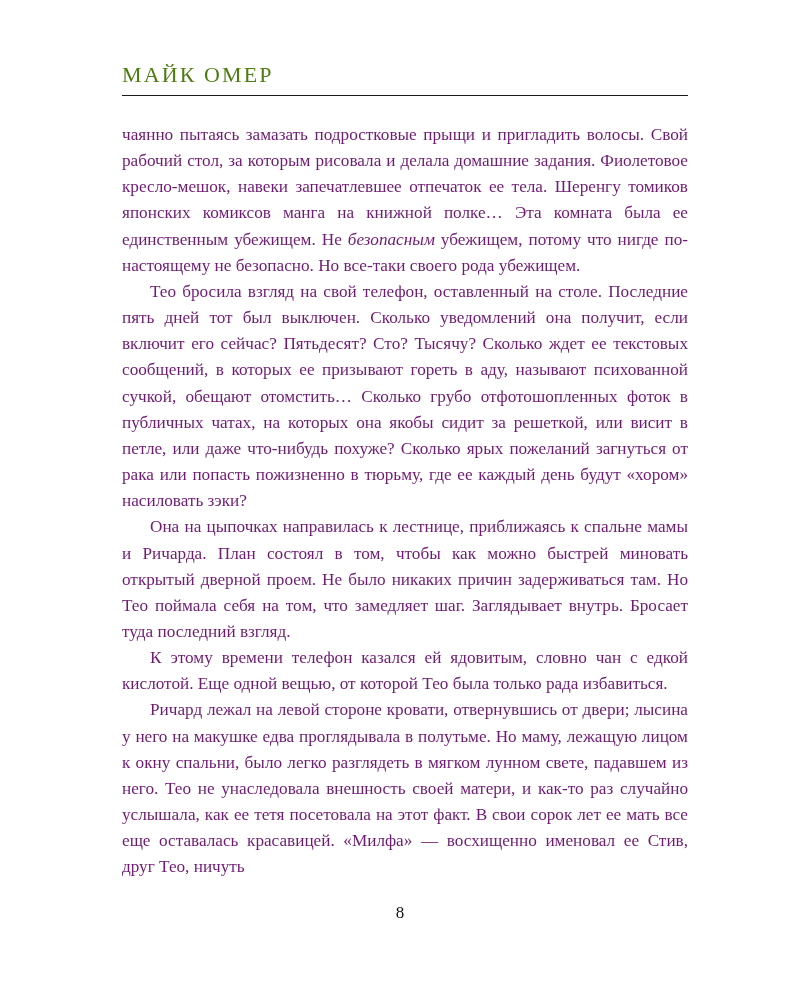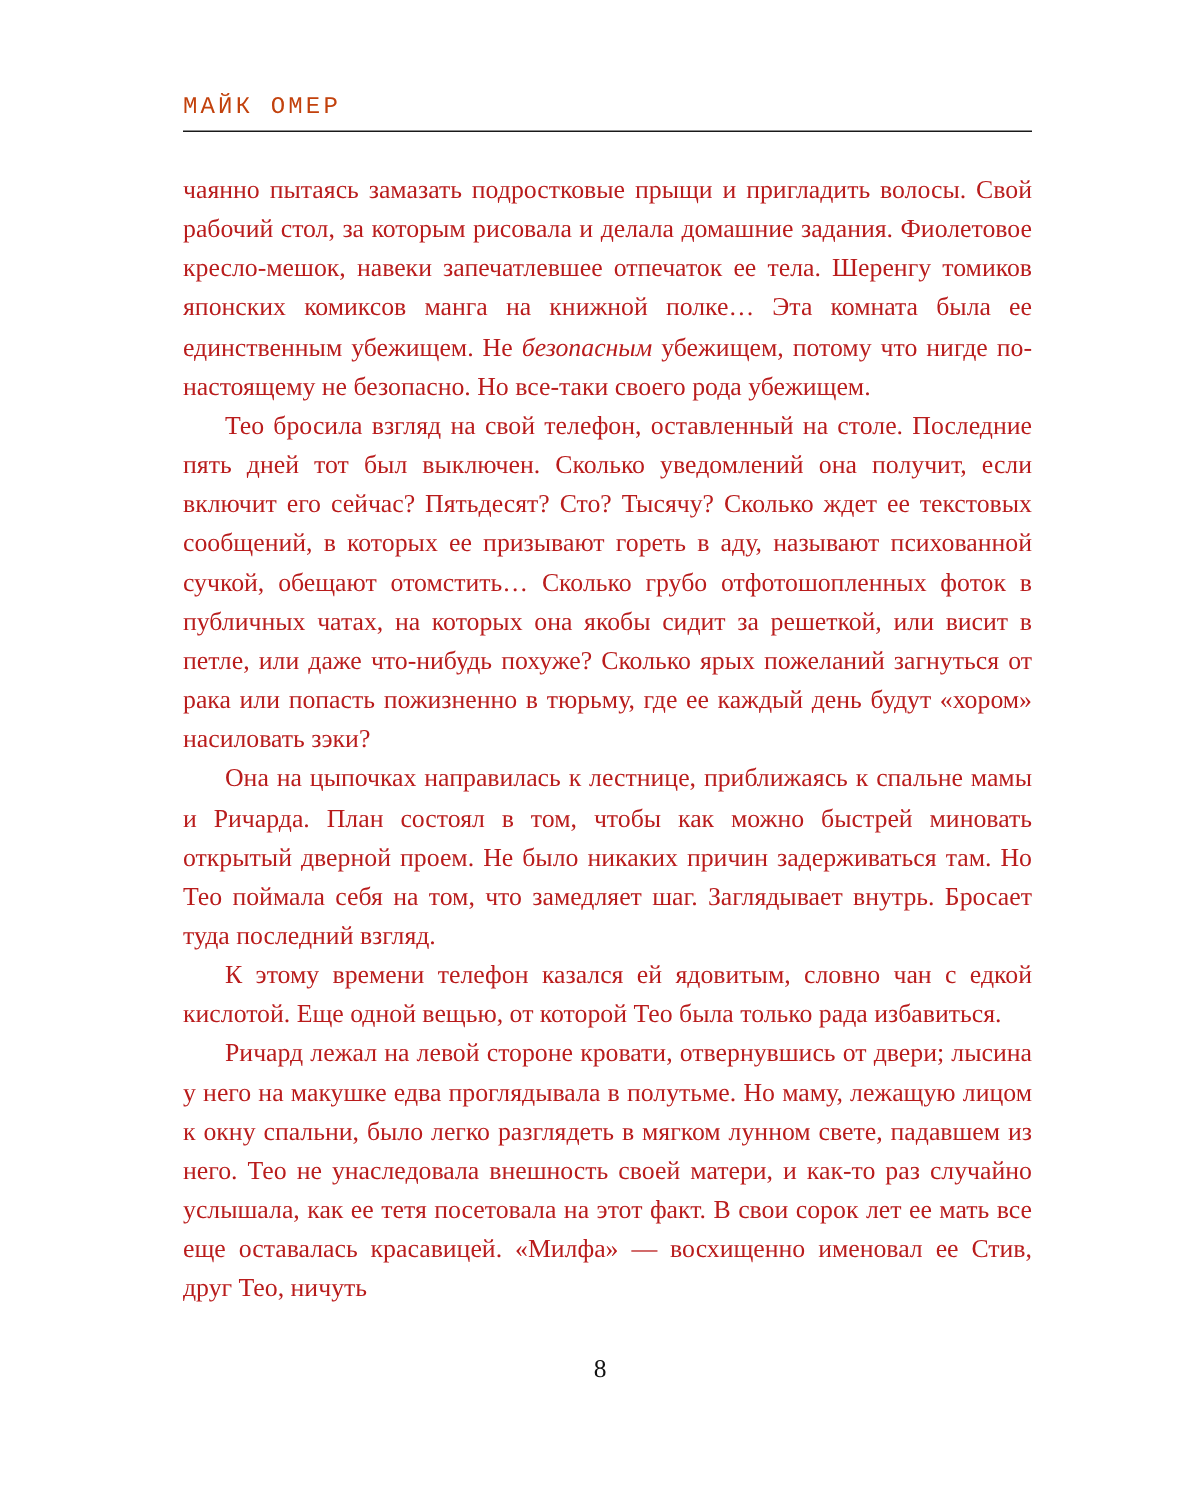--- a/index.html
+++ b/index.html
@@ -15,41 +15,41 @@
     overflow: hidden;
   }
   .page {
     position: relative;
     width: 800px;
     height: 1000px;
     box-sizing: border-box;
     padding: 62px 112px 0 122px;
   }
   .running-head {
-    font-family: Liberation Mono, monospace;
-    font-size: 16px;
+    font-family: Liberation Serif, serif;
+    font-size: 22px;
     letter-spacing: 2.1px;
-    color: #c2410c;
+    color: #4d7c0f;
     text-transform: uppercase;
     padding-bottom: 7px;
     white-space: nowrap;
   }
   .head-rule {
     border: 0;
     border-top: 1.3px solid #1a1a1a;
     margin: 0 0 26px 0;
     width: 100%;
   }
   .body-text {
     font-size: 17.2px;
     line-height: 26.15px;
     text-align: justify;
     text-justify: inter-word;
     hyphens: manual;
-    color: #b91c1c;
+    color: #701a75;
   }
   .body-text p {
     margin: 0;
     text-indent: 28px;
   }
   .body-text p.noindent {
     text-indent: 0;
   }
   .body-text em {
     font-style: italic;

